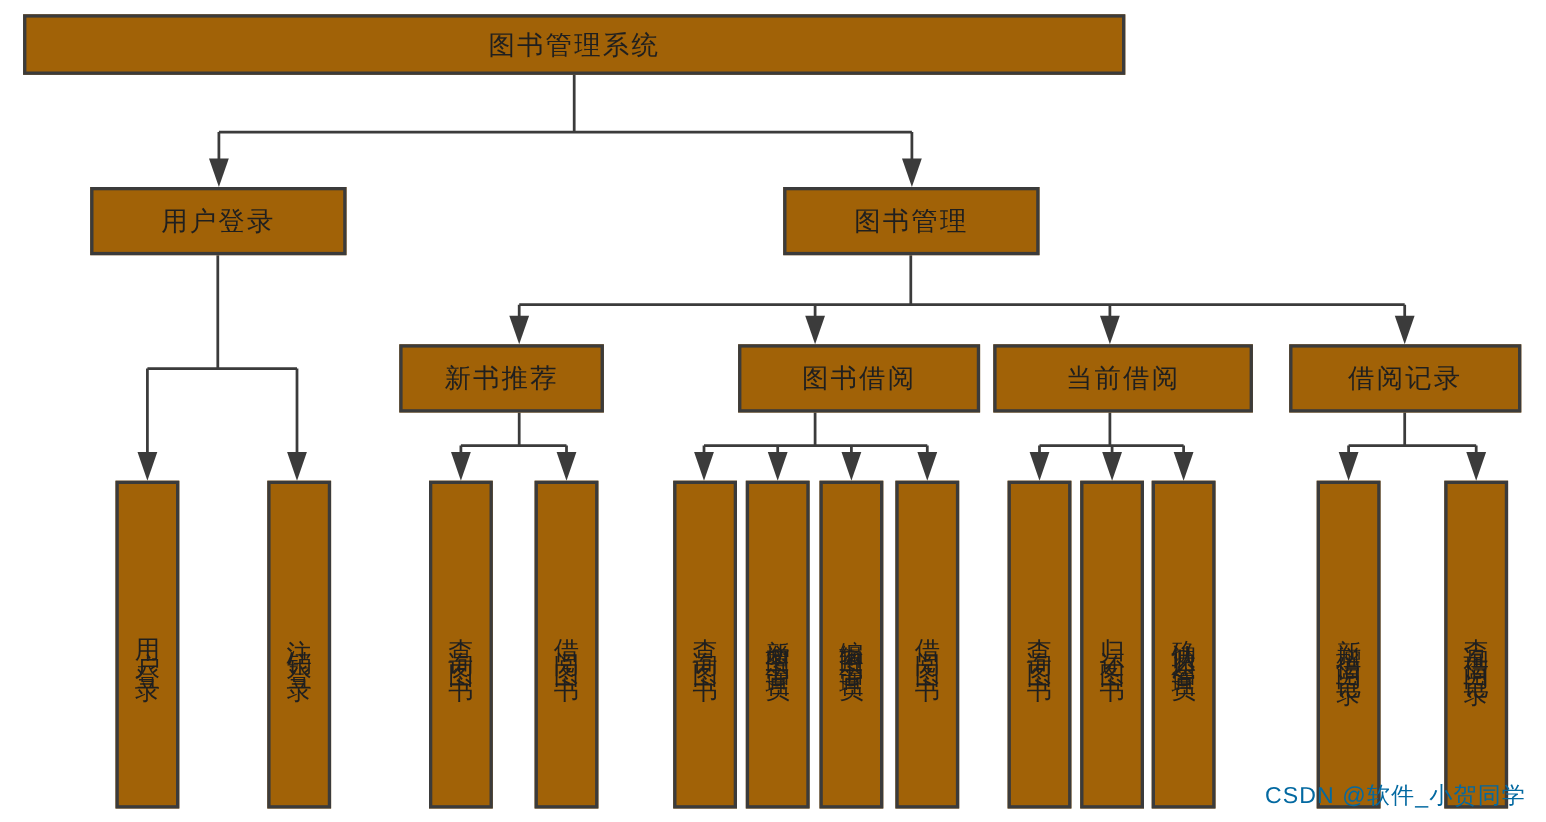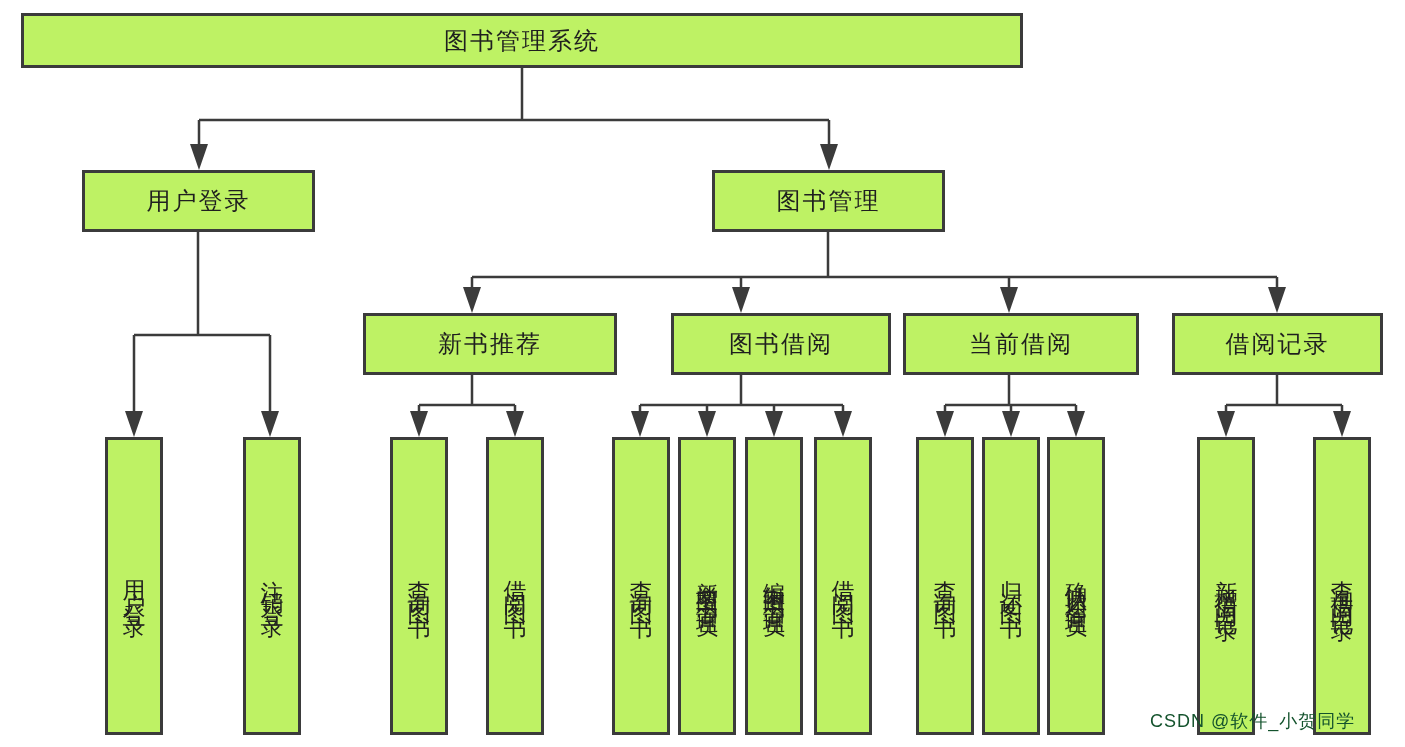--- a/index.html
+++ b/index.html
@@ -20,21 +20,21 @@
   #connectors {
     position: absolute;
     left: 0;
     top: 0;
     width: 1405px;
     height: 747px;
   }
   .box {
     position: absolute;
     box-sizing: border-box;
-    background: #bef264;
+    background: #a16207;
     border: 3px solid #3b3b3b;
     display: flex;
     align-items: center;
     justify-content: center;
     color: #1f1f1f;
   }
   .box.h { font-size: 24px; letter-spacing: 2px; white-space: nowrap; }
   .box.root { left: 21px; top: 13px; width: 1002px; height: 55px; }
   .box.lvl  { height: 62px; }
   .leaf {
@@ -49,23 +49,23 @@
     letter-spacing: 12px;
     color: #1f1f1f;
     line-height: 1;
   }
   .leaf.mid span  { letter-spacing: 8px; }
   .leaf.long span { letter-spacing: 5px; font-size: 22px; }
   #watermark {
     position: absolute;
     left: 1150px;
     top: 709px;
-    font-size: 18px;
+    font-size: 21px;
     letter-spacing: 1px;
-    color: #14532d;
+    color: #0369a1;
     white-space: nowrap;
   }
 </style>
 </head>
 <body>
 
 <div id="canvas">
 
   <svg id="connectors" viewBox="0 0 1405 747" xmlns="http://www.w3.org/2000/svg">
     <g stroke="#3b3b3b" stroke-width="2.5" fill="none">
@@ -111,21 +111,21 @@
     <span>图书管理系统</span>
   </div>
 
   <div class="box lvl h" style="left:82px; top:170px; width:233px;">
     <span>用户登录</span>
   </div>
   <div class="box lvl h" style="left:712px; top:170px; width:233px;">
     <span>图书管理</span>
   </div>
 
-  <div class="box lvl h" style="left:363px; top:313px; width:254px;">
+  <div class="box lvl h" style="left:363px; top:313px; width:186px;">
     <span>新书推荐</span>
   </div>
   <div class="box lvl h" style="left:631px; top:313px; width:220px;margin-left:40px;">
     <span>图书借阅</span>
   </div>
   <div class="box lvl h" style="left:903px; top:313px; width:236px;">
     <span>当前借阅</span>
   </div>
   <div class="box lvl h" style="left:1172px; top:313px; width:211px;">
     <span>借阅记录</span>

